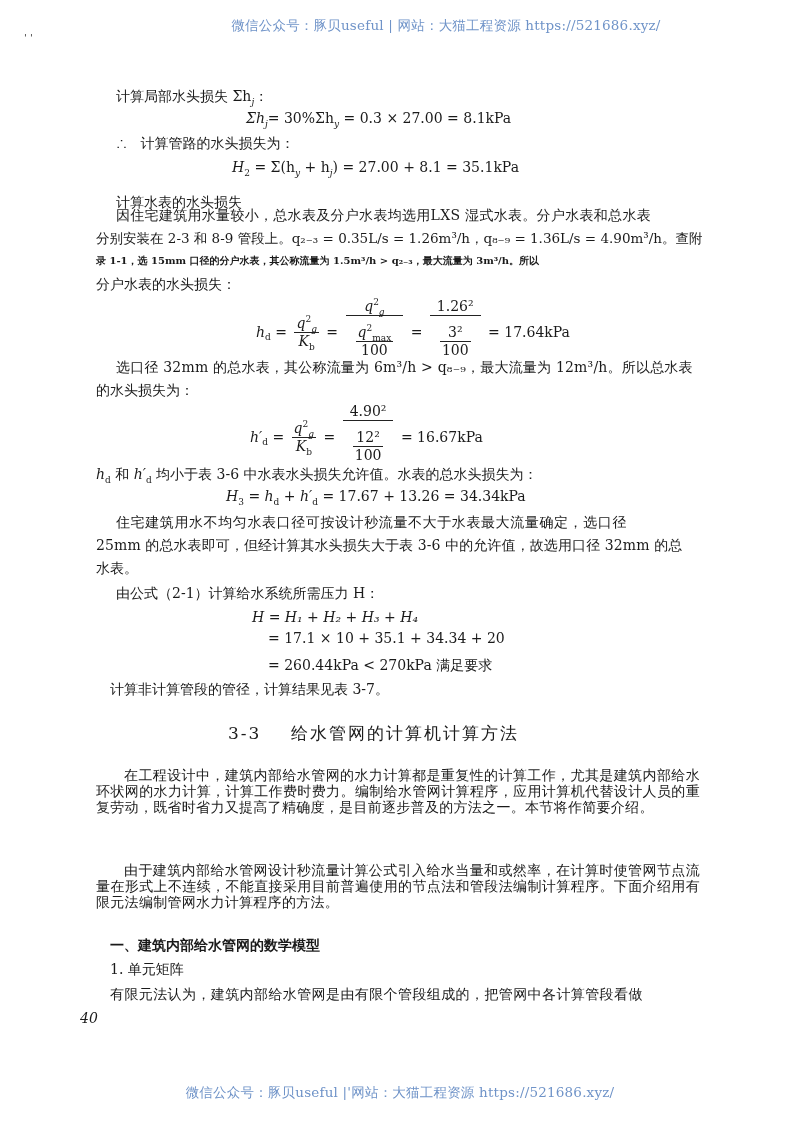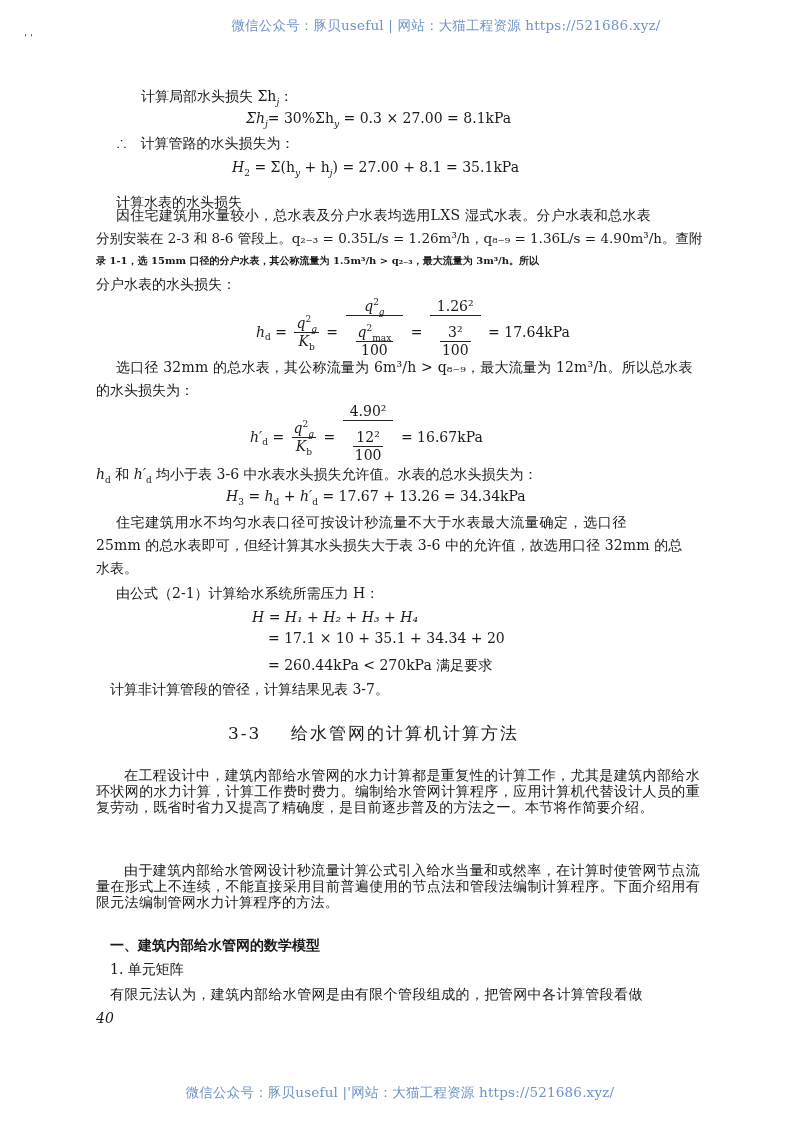--- a/index.html
+++ b/index.html
@@ -28,36 +28,36 @@
   .heading { font-size: 17px; letter-spacing: 2px; }
   .page-num { font-size: 14px; font-style: italic; }
   .para { left: 96px; width: 604px; white-space: normal; text-align: justify; text-indent: 2em; font-size: 14px; line-height: 16px; letter-spacing: 0.3px; }
 </style>
 </head>
 <body>
 
 <div class="abs wm" style="top:17px;padding-left:46px;">微信公众号：豚贝useful | 网站：大猫工程资源 https://521686.xyz/</div>
 <div class="abs corner-dots">' '</div>
 
-<div class="abs t" style="left:116px; top:86px;margin-left:25px;">
+<div class="abs t" style="left:116px; top:86px;">
   <span>计算局部水头损失 Σh</span><sub class="i">j</sub><span>：</span>
 </div>
 <div class="abs eq" style="left:246px; top:108px;">
   <span class="i">Σh</span><sub class="i">j</sub><span>= 30%Σh</span><sub class="i">y</sub><span> = 0.3 × 27.00 = 8.1kPa</span>
 </div>
 <div class="abs t" style="left:116px; top:133px;">
   <span>∴</span>&nbsp;&nbsp;&nbsp;<span>计算管路的水头损失为：</span>
 </div>
 <div class="abs eq" style="left:232px; top:157px;">
   <span class="i">H</span><sub>2</sub><span> = Σ(h</span><sub class="i">y</sub><span> + h</span><sub class="i">j</sub><span>) = 27.00 + 8.1 = 35.1kPa</span>
 </div>
 <div class="abs t" style="left:116px; top:180px;margin-top:12px;">计算水表的水头损失</div>
 
 <div class="abs t" style="left:116px; top:205px; letter-spacing:0.3px;">因住宅建筑用水量较小，总水表及分户水表均选用LXS 湿式水表。分户水表和总水表</div>
-<div class="abs t" style="left:96px; top:228px; font-size:13.5px;">分别安装在 2-3 和 8-6 管段上。q₂₋₃ = 0.35L/s = 1.26m³/h，q₈₋₉ = 1.36L/s = 4.90m³/h。查附</div>
+<div class="abs t" style="left:96px; top:228px; font-size:13.5px;">分别安装在 2-3 和 8-9 管段上。q₂₋₃ = 0.35L/s = 1.26m³/h，q₈₋₉ = 1.36L/s = 4.90m³/h。查附</div>
 <div class="abs t" style="left:96px; top:251px; font-size:10px;font-weight:bold;">录 1-1，选 15mm 口径的分户水表，其公称流量为 1.5m³/h &gt; q₂₋₃，最大流量为 3m³/h。所以</div>
 <div class="abs t" style="left:96px; top:274px;">分户水表的水头损失：</div>
 
 <div class="abs eq" style="left:256px; top:298px;">
   <span class="i">h</span><sub>d</sub> =
   <span class="frac">
     <span class="num"><span class="i">q</span><sup>2</sup><sub class="i">g</sub></span>
     <span class="den"><span class="i">K</span><sub>b</sub></span>
   </span> =
   <span class="frac">
@@ -108,15 +108,15 @@
   <span>3-3</span>&nbsp;&nbsp;&nbsp;&nbsp;<span>给水管网的计算机计算方法</span>
 </div>
 
 <div class="abs para" style="top:767px;">在工程设计中，建筑内部给水管网的水力计算都是重复性的计算工作，尤其是建筑内部给水环状网的水力计算，计算工作费时费力。编制给水管网计算程序，应用计算机代替设计人员的重复劳动，既省时省力又提高了精确度，是目前逐步普及的方法之一。本节将作简要介绍。</div>
 
 <div class="abs para" style="top:862px;">由于建筑内部给水管网设计秒流量计算公式引入给水当量和或然率，在计算时使管网节点流量在形式上不连续，不能直接采用目前普遍使用的节点法和管段法编制计算程序。下面介绍用有限元法编制管网水力计算程序的方法。</div>
 
 <div class="abs t b" style="left:110px; top:935px;">一、建筑内部给水管网的数学模型</div>
 <div class="abs t" style="left:110px; top:959px;">1. 单元矩阵</div>
 <div class="abs t" style="left:110px; top:984px; letter-spacing:0.4px;">有限元法认为，建筑内部给水管网是由有限个管段组成的，把管网中各计算管段看做</div>
-<div class="abs page-num" style="left:96px; top:1010px;">40</div>
+<div class="abs page-num" style="left:80px; top:1010px;">40</div>
 
 <div class="abs wm" style="top:1084px;">微信公众号：豚贝useful |'网站：大猫工程资源 https://521686.xyz/</div>
 
 </body></html>

